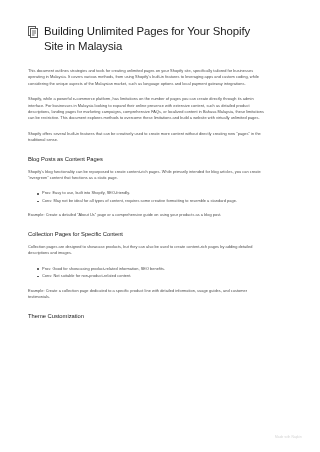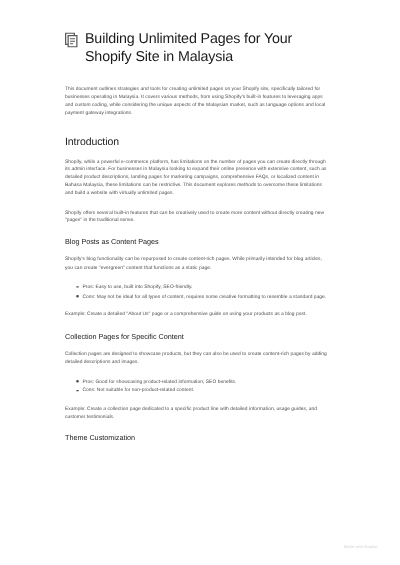--- a/index.html
+++ b/index.html
@@ -14,21 +14,21 @@
     color: #3c3c3c;
     overflow: hidden;
     position: relative;
   }
 
   .page {
     position: relative;
     width: 316px;
     height: 452px;
     box-sizing: border-box;
-    padding: 24px 52px 0 52px;
+    padding: 24px 52px 0 28px;
   }
 
   
   .title-block {
     display: flex;
     align-items: flex-start;
     gap: 5px;
     margin: 0 0 14px 0;
   }
   .doc-icon {
@@ -121,21 +121,20 @@
         <line x1="4" y1="5" x2="8" y2="5" stroke="#5a5a5a" stroke-width="0.9"></line>
         <line x1="4" y1="7" x2="8" y2="7" stroke="#5a5a5a" stroke-width="0.9"></line>
         <line x1="4" y1="9" x2="6.5" y2="9" stroke="#5a5a5a" stroke-width="0.9"></line>
       </svg>
     </span>
     <h1 class="doc-title">Building Unlimited Pages for Your Shopify Site in Malaysia</h1>
   </div>
 
   <p class="body-text">This document outlines strategies and tools for creating unlimited pages on your Shopify site, specifically tailored for businesses operating in Malaysia. It covers various methods, from using Shopify's built-in features to leveraging apps and custom coding, while considering the unique aspects of the Malaysian market, such as language options and local payment gateway integrations.</p>
 
-  <h2 class="h2">Introduction</h2>
   <p class="body-text">Shopify, while a powerful e-commerce platform, has limitations on the number of pages you can create directly through its admin interface. For businesses in Malaysia looking to expand their online presence with extensive content, such as detailed product descriptions, landing pages for marketing campaigns, comprehensive FAQs, or localized content in Bahasa Malaysia, these limitations can be restrictive. This document explores methods to overcome these limitations and build a website with virtually unlimited pages.</p>
 
   <p class="body-text">Shopify offers several built-in features that can be creatively used to create more content without directly creating new "pages" in the traditional sense.</p>
 
   <h3 class="h3">Blog Posts as Content Pages</h3>
   <p class="body-text">Shopify's blog functionality can be repurposed to create content-rich pages. While primarily intended for blog articles, you can create "evergreen" content that functions as a static page.</p>
   <ul class="bullets">
     <li>Pros: Easy to use, built into Shopify, SEO-friendly.</li>
     <li>Cons: May not be ideal for all types of content, requires some creative formatting to resemble a standard page.</li>
   </ul>

